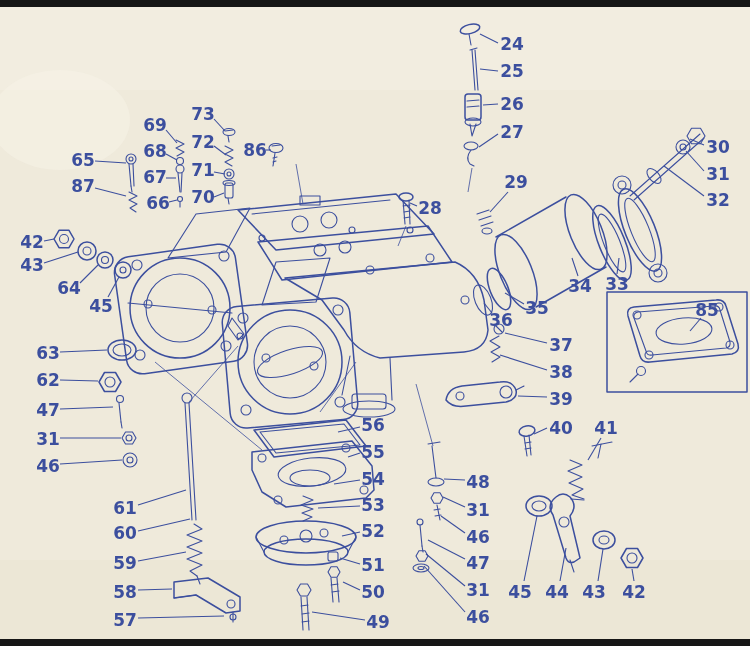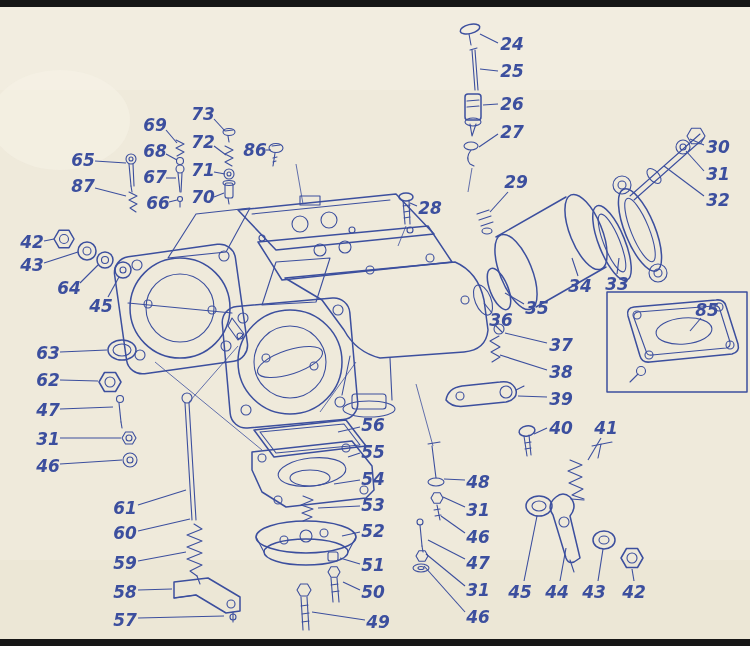--- a/index.html
+++ b/index.html
@@ -1,20 +1,19 @@
 <!DOCTYPE html>
 <html style="--ink: #3c4f9e; --paper: #efeadb;"><head>
 <meta charset="utf-8">
 <style>
   :root { --ink:#3c4f9e; --paper:#efeadb; }
   html,body { margin:0; padding:0; background:#d8d3c4; }
   .stage {
     position:relative; width:750px; height:646px; overflow:hidden;
     font-family:"DejaVu Sans", sans-serif;
-    font-style:italic;
   }
   svg { display:block; }
   .s  { stroke:var(--ink); fill:none; stroke-width:1.5; stroke-linecap:round; stroke-linejoin:round; }
   .s2 { stroke:var(--ink); fill:none; stroke-width:1.1; stroke-linecap:round; stroke-linejoin:round; }
   .guide { stroke:var(--ink); fill:none; stroke-width:0.8; }
   .leader { stroke:var(--ink); stroke-width:1.1; }
   .callout {
     fill:var(--ink);
     font-family:"DejaVu Sans", sans-serif;
     font-size:17px; font-weight:bold;

